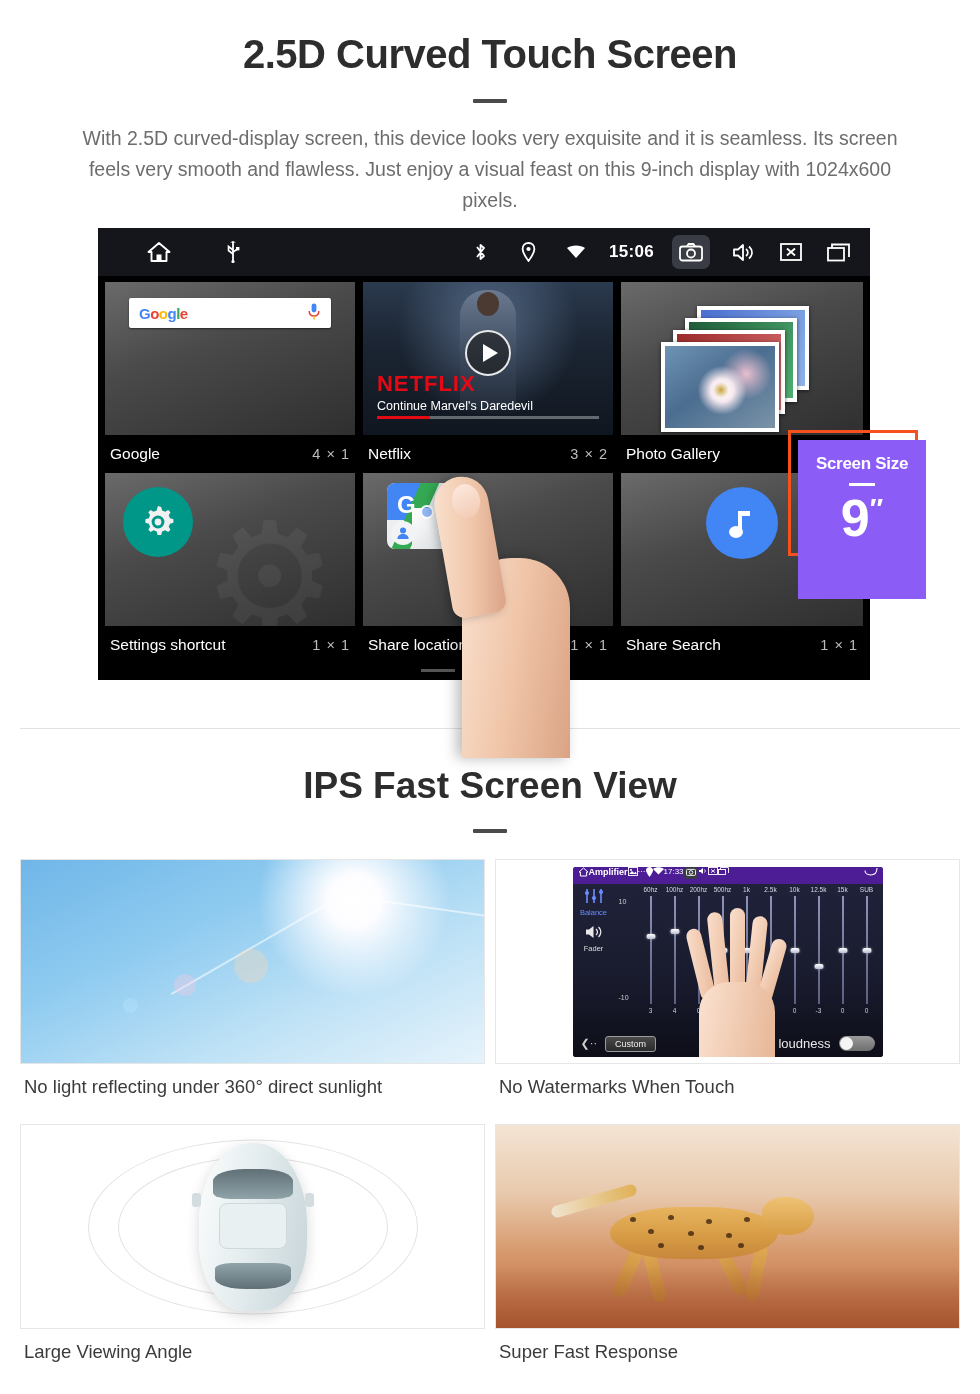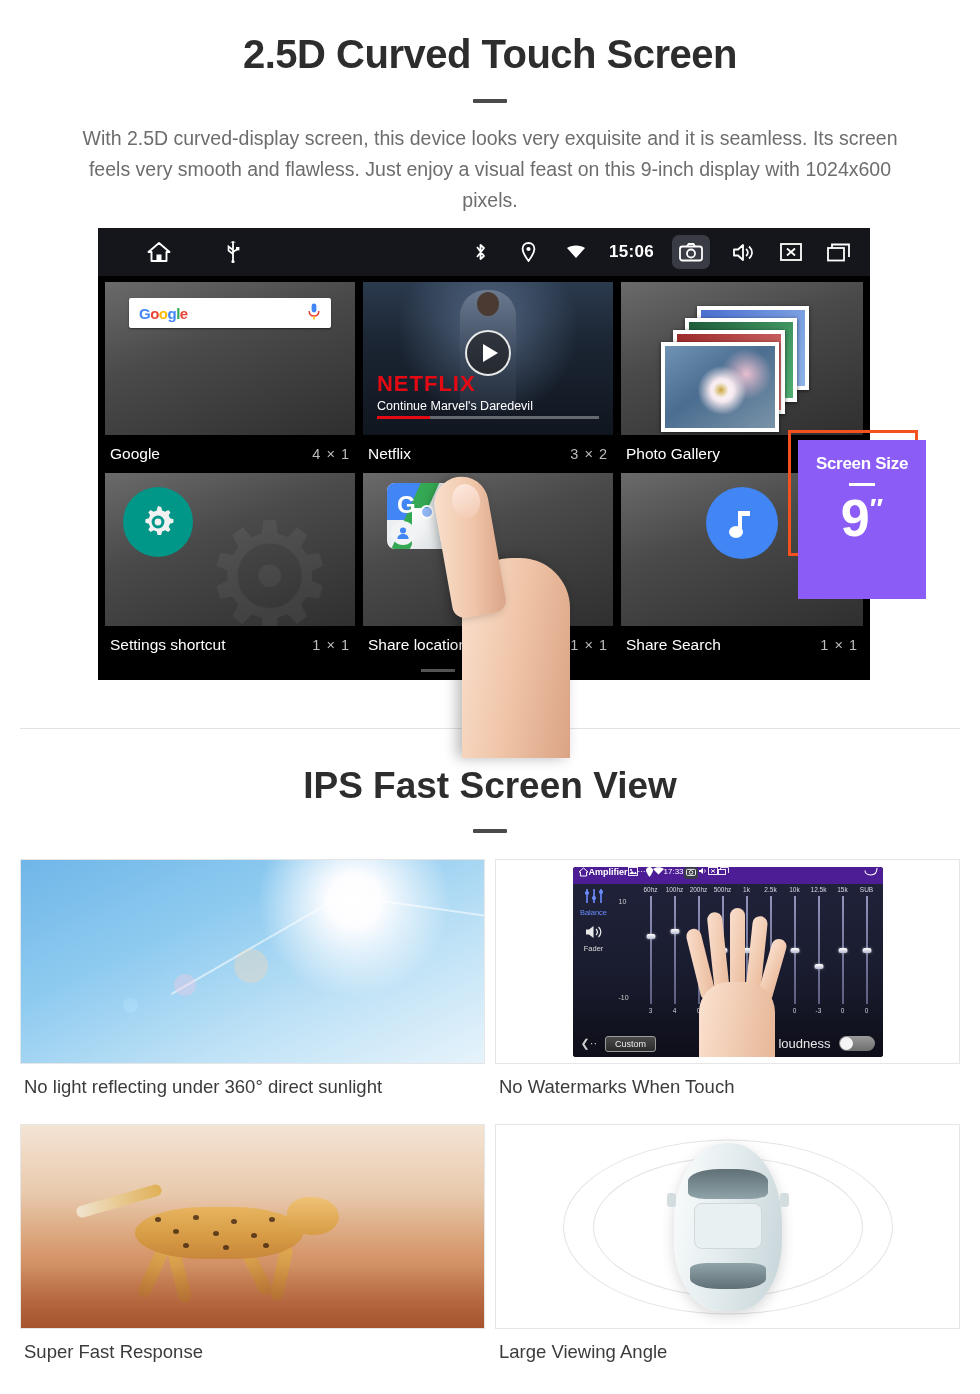--- a/index.html
+++ b/index.html
@@ -866,20 +866,39 @@
               <span class="p"></span>
             </div>
           </div>
         </div>
       </div>
       <div class="cap">No Watermarks When Touch</div>
     </div>
 
     <div class="card">
       <div class="frame">
+        <div class="carbg">
+          <div class="arcs">
+            <div class="arc a1"></div>
+              <div class="arc a2"></div>
+          </div>
+          <div class="car">
+            <div class="wind-f"></div>
+            <div class="roof"></div>
+            <div class="wind-r"></div>
+            <div class="mir mirL"></div>
+            <div class="mir mirR"></div>
+          </div>
+        </div>
+      </div>
+      <div class="cap">Large Viewing Angle</div>
+    </div>
+
+    <div class="card">
+      <div class="frame">
         <div class="desert">
           <div class="chee">
             <div class="tail"></div>
             <div class="leg l1"></div>
               <div class="leg l2"></div>
             <div class="leg l3"></div>
               <div class="leg l4"></div>
             <div class="body"></div>
             <div class="head"></div>
             <div class="sp" style="left:82px;top:40px"></div>
@@ -891,33 +910,14 @@
             <div class="sp" style="left:196px;top:40px"></div>
             <div class="sp" style="left:110px;top:66px"></div>
             <div class="sp" style="left:150px;top:68px"></div>
             <div class="sp" style="left:190px;top:66px"></div>
           </div>
           <div class="dust"></div>
         </div>
       </div>
       <div class="cap">Super Fast Response</div>
     </div>
-
-    <div class="card">
-      <div class="frame">
-        <div class="carbg">
-          <div class="arcs">
-            <div class="arc a1"></div>
-              <div class="arc a2"></div>
-          </div>
-          <div class="car">
-            <div class="wind-f"></div>
-            <div class="roof"></div>
-            <div class="wind-r"></div>
-            <div class="mir mirL"></div>
-            <div class="mir mirR"></div>
-          </div>
-        </div>
-      </div>
-      <div class="cap">Large Viewing Angle</div>
-    </div>
   </div>
 </div>
 
 </body></html>

